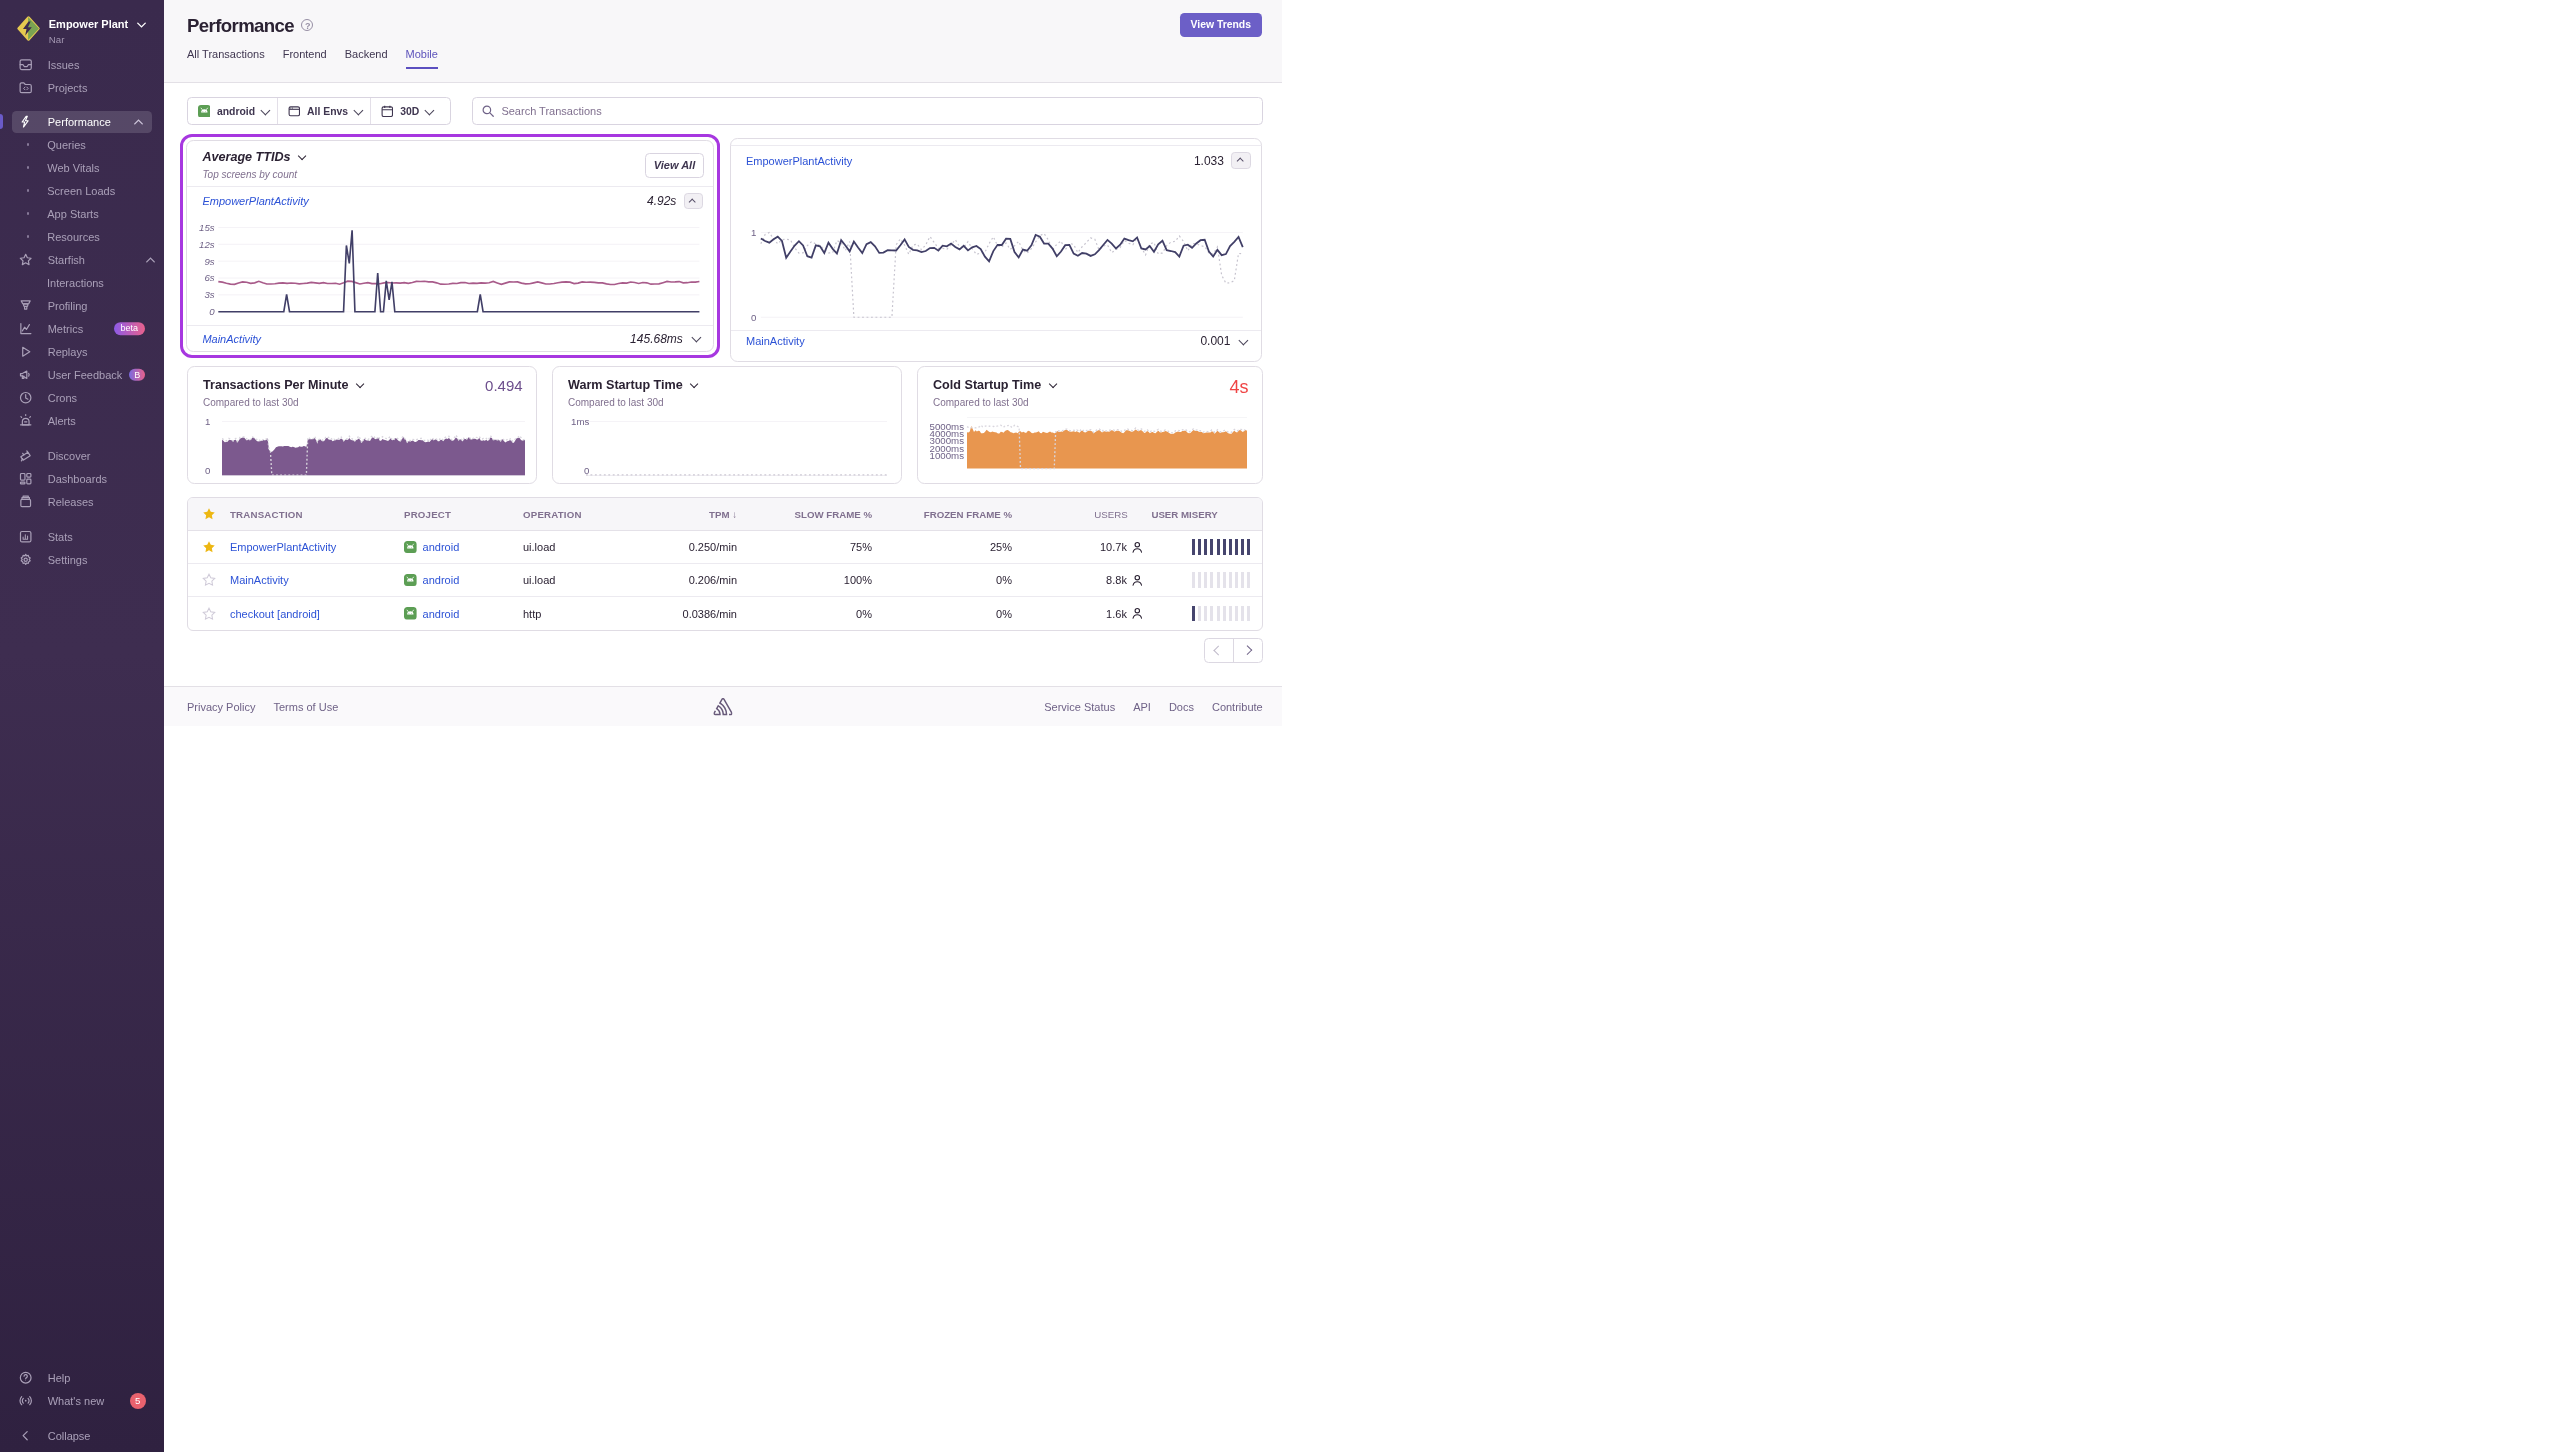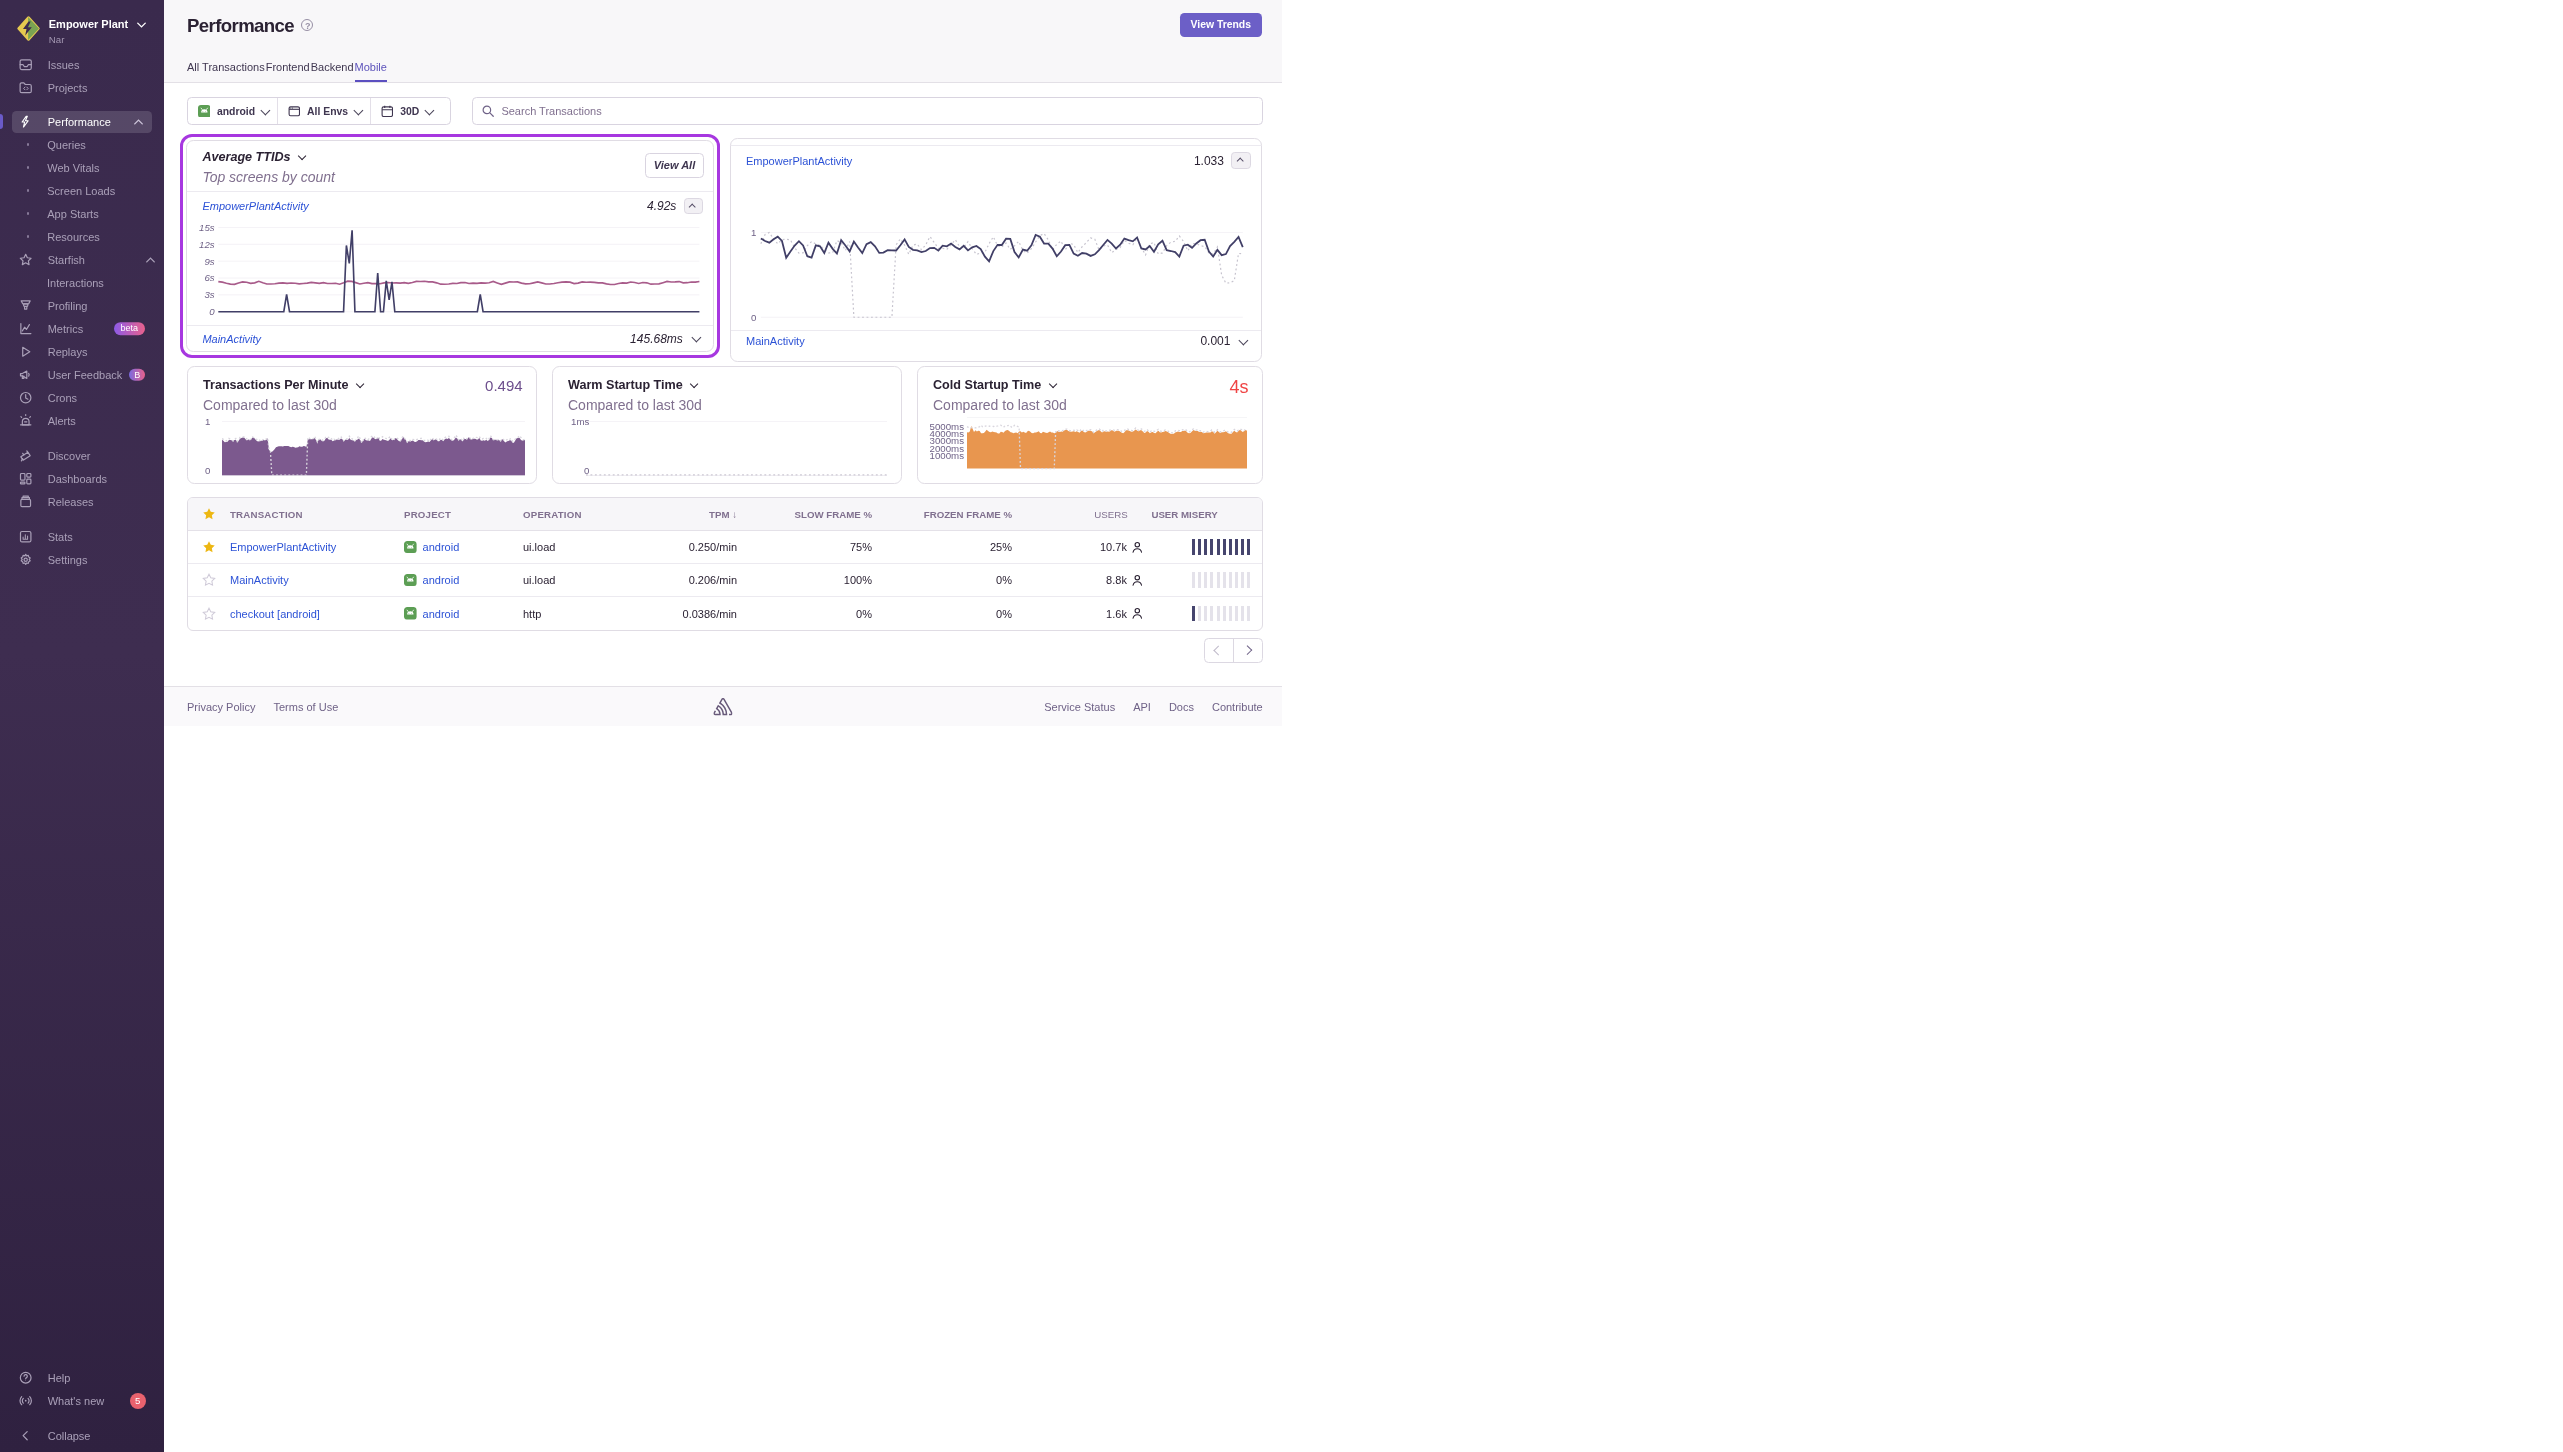--- a/index.html
+++ b/index.html
@@ -28,21 +28,21 @@
 .sidebar-bottom{position:absolute;bottom:0;left:0;right:0;}
 .active-bar{position:absolute;left:0;top:114px;width:3px;height:15px;background:#6a5ac8;border-radius:0 3px 3px 0;z-index:5;}
 .badge-5{position:absolute;right:18px;top:50%;margin-top:-8.2px;width:16.4px;height:16.4px;border-radius:50%;background:#e9626e;color:#fff;
  font-size:9.7px;text-align:center;line-height:16.4px;}
 
 .main{margin-left:164px;position:relative;}
 .page-header{height:83px;background:#f8f7f9;border-bottom:0.7px solid #e3e0e6;position:relative;}
 .page-header h1{position:absolute;left:23px;top:15px;font-size:18.6px;color:#2b2233;letter-spacing:-0.6px;}
 .btn-trends{position:absolute;right:20px;top:13.4px;height:24px;padding:0 11px;background:#6c5fc7;border-radius:4.5px;
  color:#fff;font-size:10.4px;font-weight:bold;line-height:24px;}
-.tabs{position:absolute;left:23px;bottom:0;display:flex;gap:1px;}
+.tabs{position:absolute;left:23px;bottom:13px;display:flex;gap:18px;}
 .tab{font-size:11px;color:#3f3650;padding-bottom:7.4px;border-bottom:2.2px solid transparent;}
 .tab.active{color:#5d53bb;border-bottom-color:#5b4fc0;}
 
 .filter-row{position:absolute;top:97px;left:23px;right:19.3px;height:28px;}
 .filter-group{position:absolute;left:0;top:0;width:264px;height:28px;background:#fff;border:0.7px solid #d9d4e0;border-radius:4.5px;
  display:flex;align-items:center;}
 .fseg{display:flex;align-items:center;height:100%;padding:0 9.7px;flex:0 0 auto;}
 .fsep{flex:0 0 0.7px;height:100%;background:#e3dfe8;}
 .ftxt{font-size:10.4px;font-weight:bold;color:#3f3650;margin:0 6px 0 6.7px;white-space:nowrap;}
 .chev{display:inline-block;width:6.7px;height:6.7px;border-right:1.5px solid #4a4459;border-bottom:1.5px solid #4a4459;transform:rotate(45deg) translateY(-1.5px);}
@@ -52,21 +52,21 @@
 .search-box svg{margin-right:7.4px;}
 
 .content{background:#fff;}
 .hl-wrap{position:absolute;left:16.4px;top:134px;width:540px;height:224px;border:3.7px solid #a737e0;border-radius:12px;padding:3px;background:#fff;font-style:italic;}
 .panel{background:#fff;border:0.7px solid #e0dce4;border-radius:7.4px;position:relative;}
 .p-ttid{width:100%;height:100%;}
 .p-frozen{position:absolute;left:566px;top:138px;width:532px;height:224px;}
 .p-head{padding:11px 15px 0 15px;}
 .p-title{font-size:12.6px;font-weight:bold;color:#2b2233;display:flex;align-items:center;}
 .p-title .chev{margin-left:7.4px;width:6px;height:6px;border-color:#2b2233;}
-.p-sub{font-size:14px;color:#80708f;margin-top:5.2px;}
+.p-sub{font-size:10px;color:#80708f;margin-top:5.2px;}
 .btn-viewall{position:absolute;right:9px;top:12px;height:24.5px;padding:0 8.2px;border:0.7px solid #d9d4e0;border-radius:4.5px;
  font-size:11px;font-weight:bold;color:#3f3650;line-height:23px;background:#fff;}
 .trx-row{height:30px;border-top:0.7px solid #eceaf0;display:flex;align-items:center;padding:0 10.4px 0 15px;margin-top:9px;}
 .trx-link{color:#2c52d6;font-size:11px;}
 .trx-val{margin-left:auto;font-size:12px;color:#2b2233;}
 .collapse-btn{margin-left:7.4px;width:19.3px;height:16.4px;background:#f2f0f4;border:0.7px solid #dcd8e2;border-radius:3.7px;
  display:flex;align-items:center;justify-content:center;}
 .collapse-btn .chev{width:4.5px;height:4.5px;border-width:1.1px;border-color:#574f68;}
 .trx-row.bottom{position:absolute;bottom:0;left:0;right:0;margin:0;height:31px;border-top:0.7px solid #eceaf0;}
 

